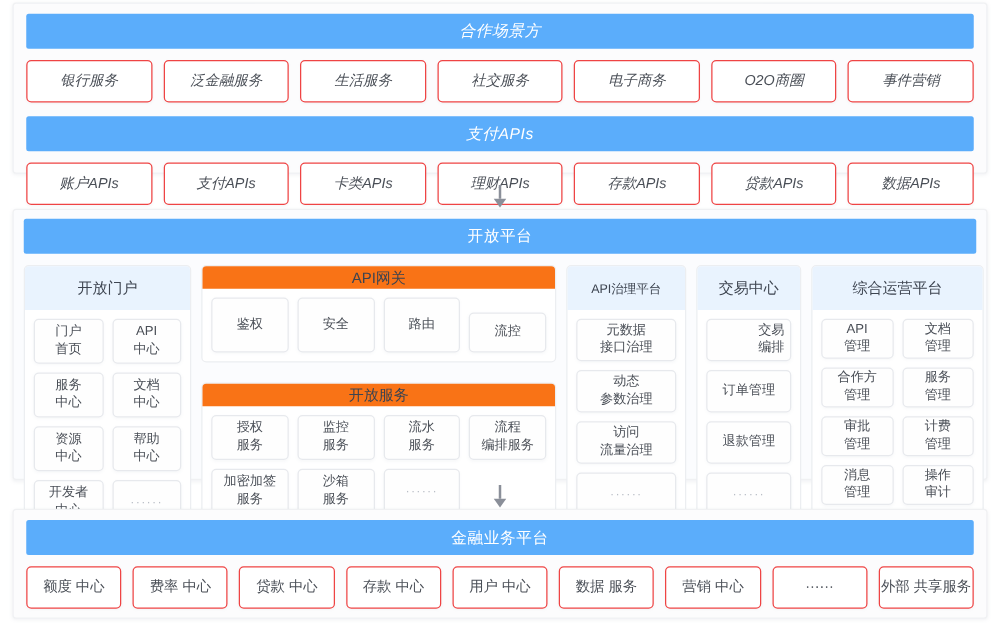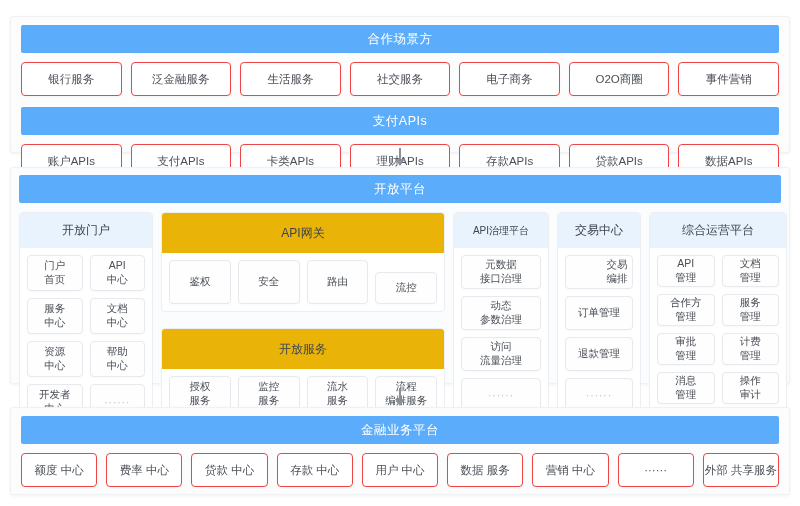--- a/index.html
+++ b/index.html
@@ -115,37 +115,37 @@
   .cell.ellipsis { color: #b9bec6; letter-spacing: 1px; font-size: 10px; }
 
   .subpanel {
     border: 1px solid #eceef1;
     border-radius: 4px;
     background: #ffffff;
     display: flex;
     flex-direction: column;
   }
   .sub-title {
-    background: #eab308;
+    background: #f97316;
     color: #3d4450;
     font-size: 12px;
-    height: 40px;
+    height: 18px;
     display: flex;
     align-items: center;
     justify-content: center;
     border-radius: 3px 3px 0 0;
   }
   .sub-body { padding: 7px; display: flex; flex-direction: column; gap: 7px; }
 </style>
 </head>
 <body>
 
 <div class="canvas">
 
-  <div class="band" style="left:10px; top:16px; width:780px; height:137px;">
+  <div class="band" style="left:10px; top:2px; width:780px; height:137px;font-style:italic;">
     <div class="band-inner" style="padding:8px 10px 8px 10px;">
 
       <div class="header-bar">
         <span>合作场景方</span>
       </div>
       <div class="chip-row" id="partner-items">
           <div class="chip">银行服务</div>
           <div class="chip">泛金融服务</div>
           <div class="chip">生活服务</div>
           <div class="chip">社交服务</div>

